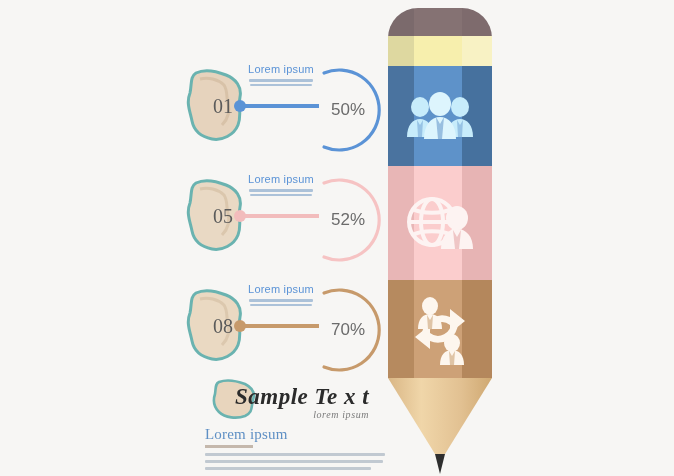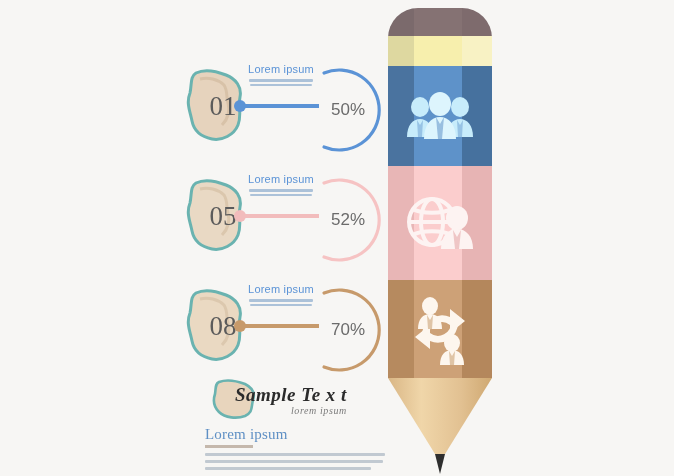--- a/index.html
+++ b/index.html
@@ -17,21 +17,21 @@
   .row.r2{top:165px;}
   .row.r3{top:275px;}
 
   
   .badge{position:absolute;left:182px;top:12px;width:68px;height:78px;}
   .blob{position:absolute;inset:0;}
   .blob svg{display:block;width:68px;height:78px;}
   .badge .num{
     position:absolute;left:0;top:0;width:68px;height:78px;
     display:flex;align-items:center;justify-content:center;
-    font-size:27px;color:#5b5b5b;letter-spacing:0px;
+    font-size:20px;color:#5b5b5b;letter-spacing:0px;
     font-family:"Liberation Serif", serif;
     padding-left:14px;box-sizing:border-box;
   }
 
   
   .txt{position:absolute;left:246px;top:8px;width:70px;text-align:center;}
   .txt .head{
     font-size:11px;color:#5b93d6;letter-spacing:.2px;
     white-space:nowrap;
   }
@@ -77,21 +77,21 @@
   #tip{position:absolute;left:0;top:370px;width:104px;height:98px;}
 
   
   #footer{position:absolute;left:205px;top:378px;width:180px;}
   .logo{position:relative;height:42px;}
   .logo .lblob{position:absolute;left:4px;top:0;width:52px;height:42px;}
   .logo .lblob svg{display:block;}
   .logo .ltext{position:absolute;left:30px;top:6px;}
   .logo .ltext .t1{
     font-family:"Liberation Serif", serif;
-    font-style:italic;font-weight:bold;font-size:19px;color:#2b2b2b;
+    font-style:italic;font-weight:bold;font-size:23px;color:#2b2b2b;
     letter-spacing:.5px;white-space:nowrap;
   }
   .logo .ltext .t2{
     font-family:"Liberation Serif", serif;font-style:italic;
     font-size:10px;color:#7b7b7b;text-align:right;margin-top:-1px;
     letter-spacing:.6px;
   }
   #footer .fh{
     font-family:"Liberation Serif", serif;
     font-size:15px;color:#5e8fc4;margin-top:6px;letter-spacing:.2px;

